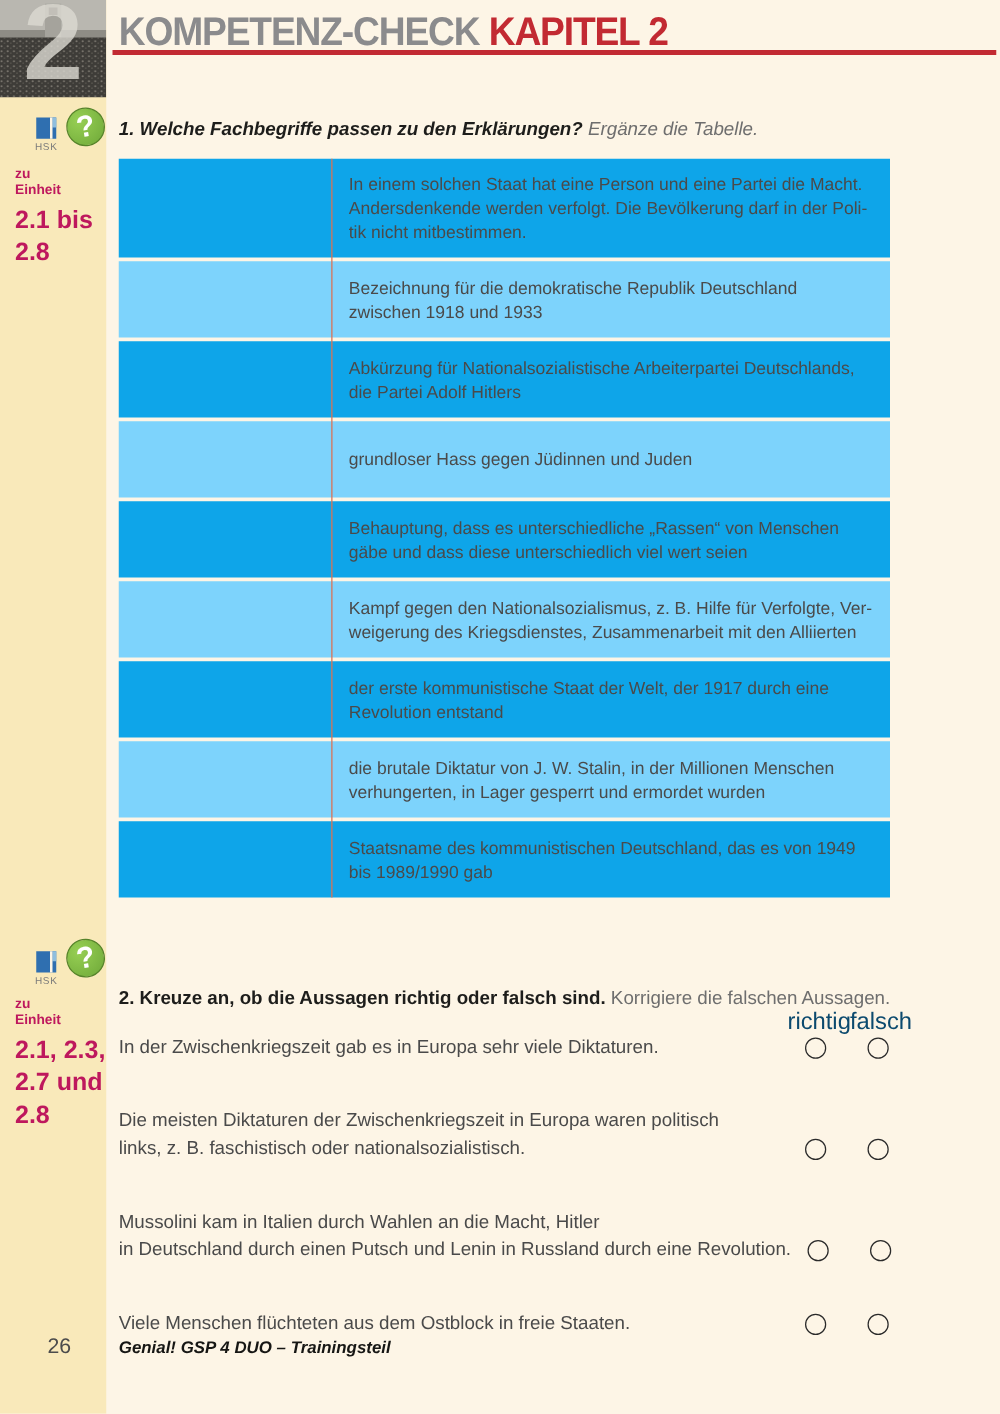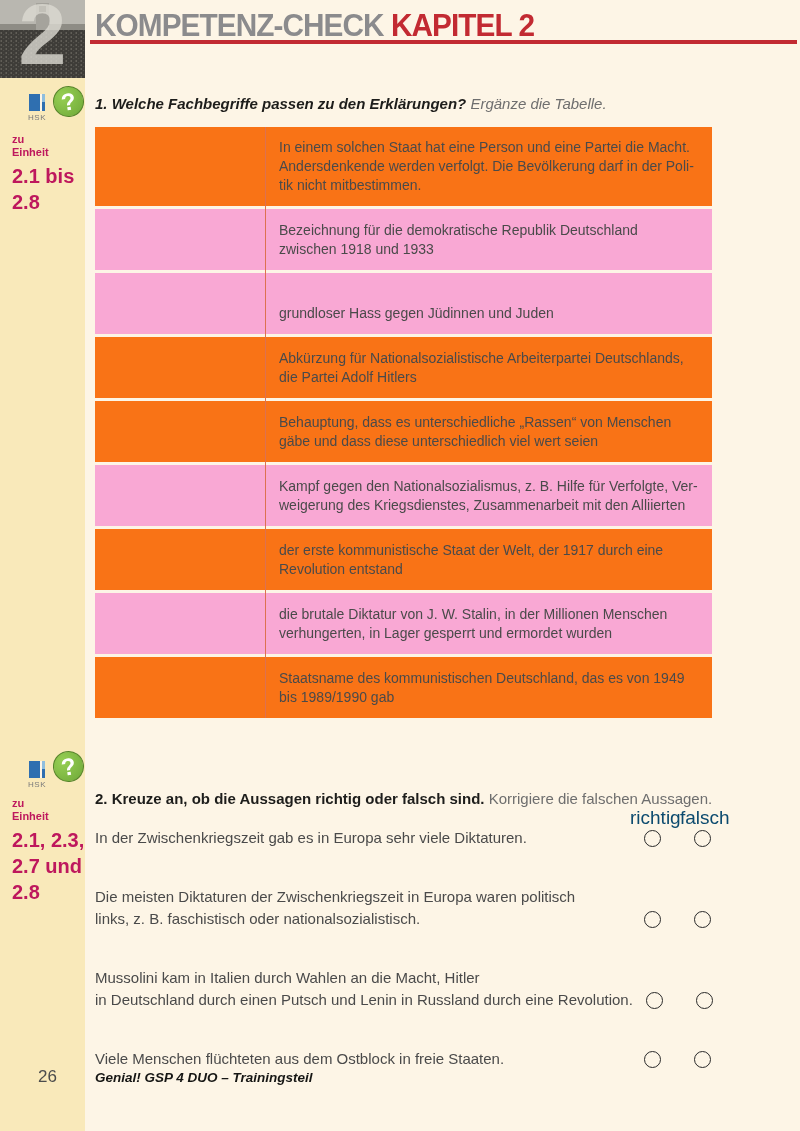--- a/index.html
+++ b/index.html
@@ -48,22 +48,22 @@
   .unit .rng { font-size:20px; font-weight:bold; line-height:26px; margin-top:4px; white-space:nowrap; }
 
   
   .ex-head { position:absolute; left:95px; font-size:15px; white-space:nowrap; }
   .ex1-head { top:95px;font-style:italic; } .ex2-head { top:790px; }
   .ex-bold { font-weight:bold; color:#1d1d1b; }
   .ex-reg { color:#6e6e6e; }
 
   
   .table { position:absolute; left:95px; top:127px; width:617px; display:flex; flex-direction:column; gap:3px; }
-  .trow { display:flex; min-height:61px; align-items:center; background:#f97316; }
-  .trow.shaded { background:#f9a8d4;align-items:flex-end; }
+  .trow { display:flex; min-height:61px; align-items:center; background:#0ea5e9; }
+  .trow.shaded { background:#7dd3fc; }
   .tcell-blank { width:170px; flex:none; align-self:stretch; }
   .tcell-text { flex:1; padding:11px 8px 11px 14px; font-size:14px; line-height:19px; color:#4a4a4a; }
   .tcell-text div { white-space:nowrap; }
   .col-divider { position:absolute; left:170px; top:0; bottom:0; width:1px; background:#dd7150; }
 
   
   .rf-heads { position:absolute; left:630px; top:807px; display:flex; gap:6px; }
   .rf-heads div { width:44px; text-align:center; font-size:19px; color:#0c4a6e; }
   .statements { position:absolute; left:95px; top:827px; width:629px; display:flex; flex-direction:column; gap:37px; }
   .stmt { display:flex; align-items:flex-end; }
@@ -136,32 +136,32 @@
   </div>
 
   <div class="trow shaded">
     <div class="tcell-blank"></div>
     <div class="tcell-text">
       <div>Bezeichnung für die demokratische Republik Deutschland</div>
       <div>zwischen 1918 und 1933</div>
     </div>
   </div>
 
-  <div class="trow shaded">
-    <div class="tcell-blank"></div>
-    <div class="tcell-text">
-      <div>grundloser Hass gegen Jüdinnen und Juden</div>
-    </div>
-  </div>
-
   <div class="trow">
     <div class="tcell-blank"></div>
     <div class="tcell-text">
       <div>Abkürzung für Nationalsozialistische Arbeiterpartei Deutschlands,</div>
       <div>die Partei Adolf Hitlers</div>
+    </div>
+  </div>
+
+  <div class="trow shaded">
+    <div class="tcell-blank"></div>
+    <div class="tcell-text">
+      <div>grundloser Hass gegen Jüdinnen und Juden</div>
     </div>
   </div>
 
   <div class="trow">
     <div class="tcell-blank"></div>
     <div class="tcell-text">
       <div>Behauptung, dass es unterschiedliche „Rassen“ von Menschen</div>
       <div>gäbe und dass diese unterschiedlich viel wert seien</div>
     </div>
   </div>

